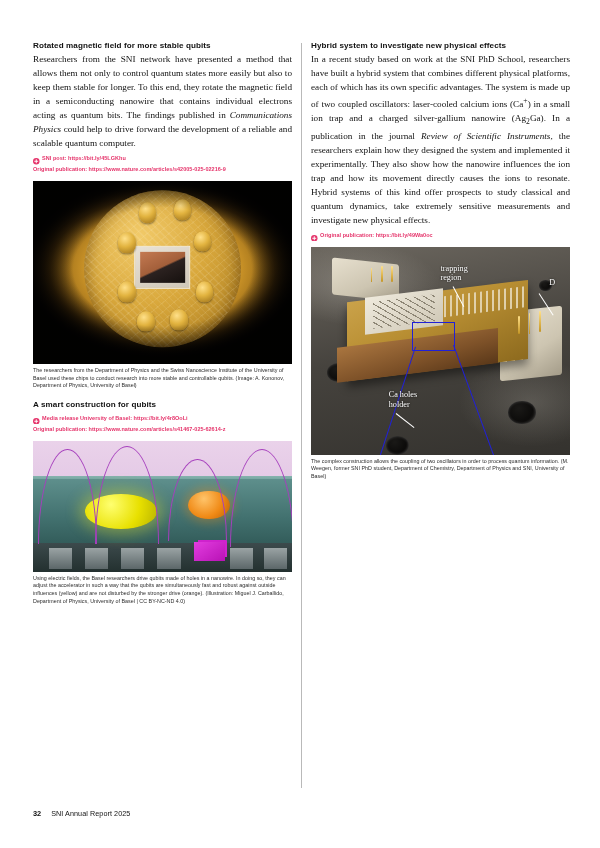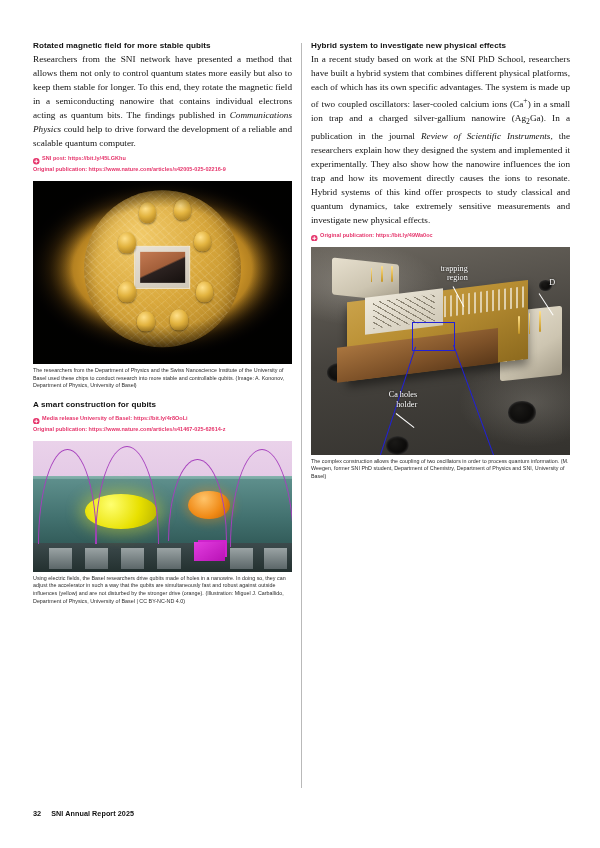--- a/index.html
+++ b/index.html
@@ -338,21 +338,20 @@
   .fig-trap .bl2 { left:55%; top:47%; height: 64%; transform: rotate(-20deg); }
 
   .fig-trap .lbl {
     position:absolute;
     font-family: "Liberation Serif", serif;
     font-size: 8.2px;
     line-height: 9.4px;
     color: #ffffff;
     text-shadow: 0 0 2px rgba(0,0,0,0.85);
     white-space: pre-line;
-    text-align: right;
   }
   .fig-trap .lbl-trapping { left: 50%; top: 8%; }
   .fig-trap .lbl-casource { left: 30%; top: 69%; }
   .fig-trap .lbl-dc { left: 92%; top: 15%; }
   .fig-trap .leader {
     position:absolute;
     height:1.1px;
     background:#ffffff;
     transform-origin: left center;
   }
@@ -373,21 +372,20 @@
     font-family: "Liberation Sans", sans-serif;
     font-size: 7.4px;
     font-weight: bold;
     color: #111;
   }
   .footer .footer-title {
     font-family: "Liberation Sans", sans-serif;
     font-size: 7.2px;
     color: #111;
     letter-spacing: 0.01em;
-    font-weight: bold;
   }
 
   .spacer-sm { height: 9px; }
 </style>
 </head>
 <body>
 
 <div class="page">
 
   <div class="columns">

